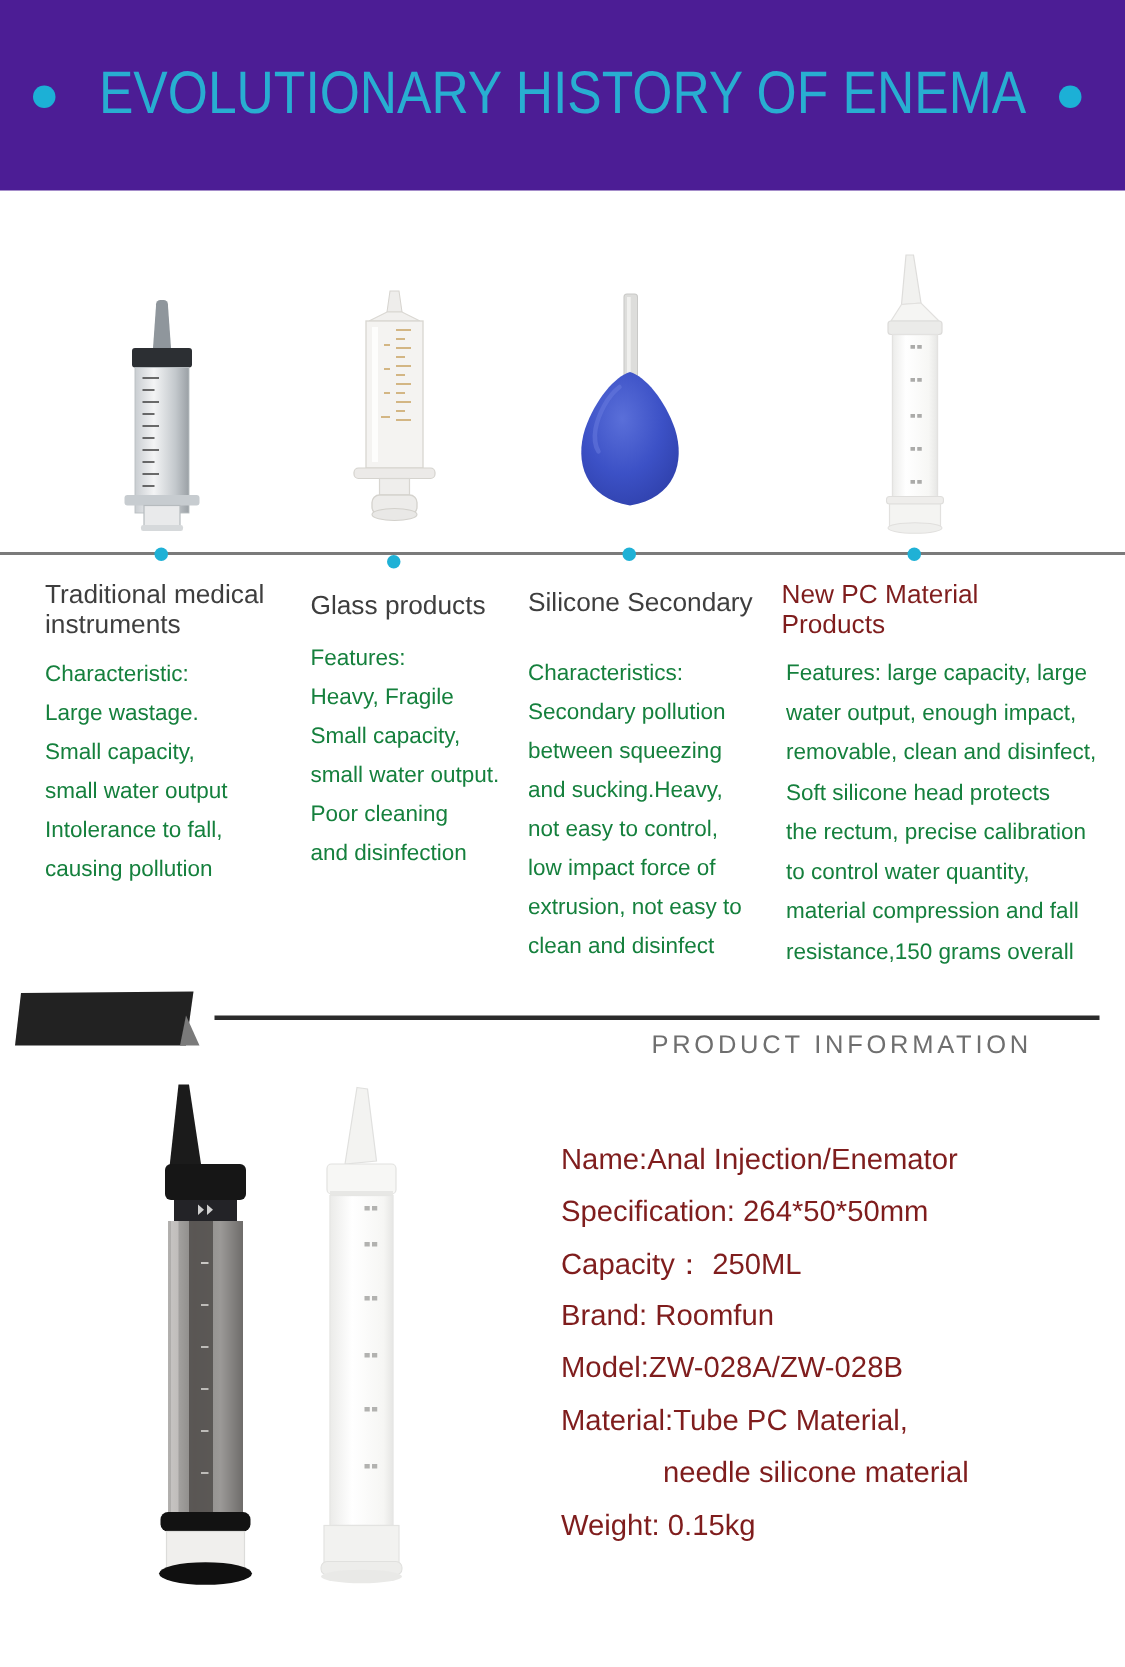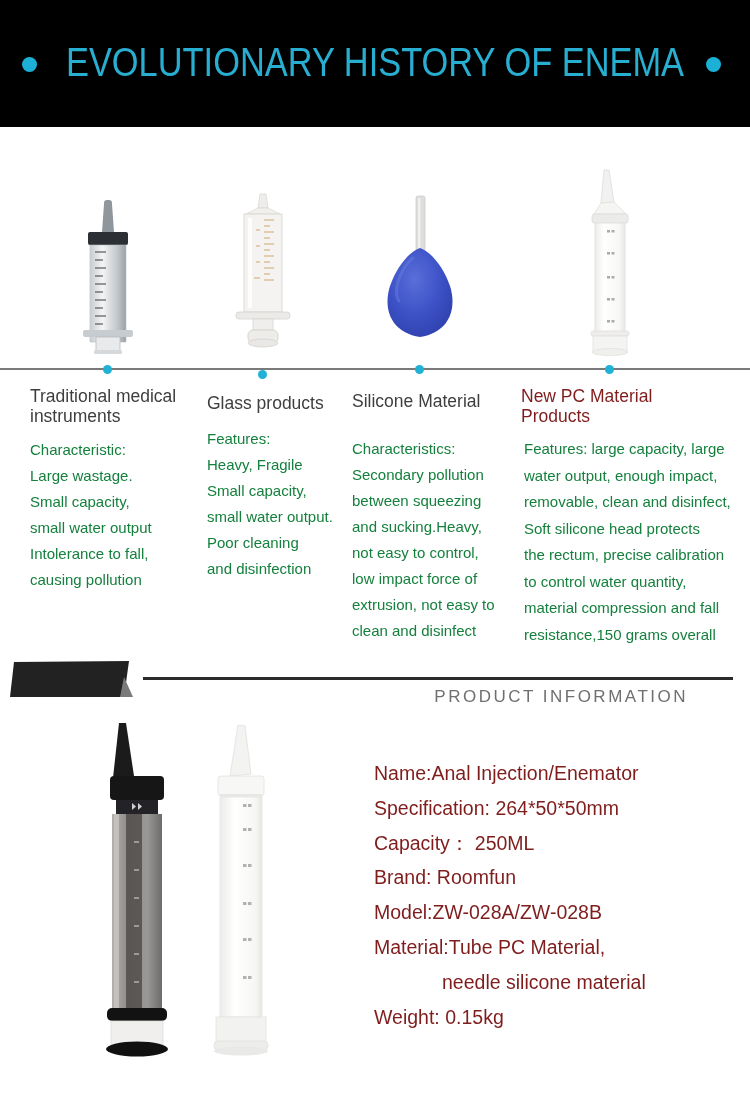--- a/index.html
+++ b/index.html
@@ -1,20 +1,20 @@
 <!DOCTYPE html>
 <html><head>
 <meta charset="utf-8">
 <style>
   html,body{margin:0;padding:0;background:#fff;}
   #page{position:relative;width:750px;height:1111px;background:#ffffff;overflow:hidden;
         font-family:"Liberation Sans",sans-serif;}
 
   
-  .band{position:absolute;left:0;top:0;width:750px;height:127px;background:#000000;}
+  .band{position:absolute;left:0;top:0;width:750px;height:127px;background:#4c1d95;}
   .band-title{position:absolute;left:0;top:40px;width:750px;text-align:center;
         font-size:40px;font-weight:500;color:#28aed1;letter-spacing:0px;
         transform:scaleX(0.86);transform-origin:50% 50%;white-space:nowrap;}
   .band-dot{position:absolute;width:15px;height:15px;border-radius:50%;background:#1cb0d6;top:57px;}
   .band-dot.left{left:22px;} .band-dot.right{left:706px;}
 
   
   .psvg{position:absolute;}
 
   
@@ -166,21 +166,21 @@
   </svg>
 
   <div class="divider"></div>
   <span class="tdot" style="left:103px;top:365px"></span>
   <span class="tdot" style="left:258px;top:370px"></span>
   <span class="tdot" style="left:415px;top:365px"></span>
   <span class="tdot" style="left:605px;top:365px"></span>
 
   <div class="col c1 col-title">Traditional medical instruments</div>
   <div class="col c2 col-title">Glass products</div>
-  <div class="col c3 col-title">Silicone Material</div>
+  <div class="col c3 col-title">Silicone Secondary</div>
   <div class="col c4 col-title cyan">New PC Material Products</div>
 
   <div class="col-body b1">Characteristic:
 Large wastage.
 Small capacity,
 small water output
 Intolerance to fall,
 causing pollution</div>
   <div class="col-body b2">Features:
 Heavy, Fragile

